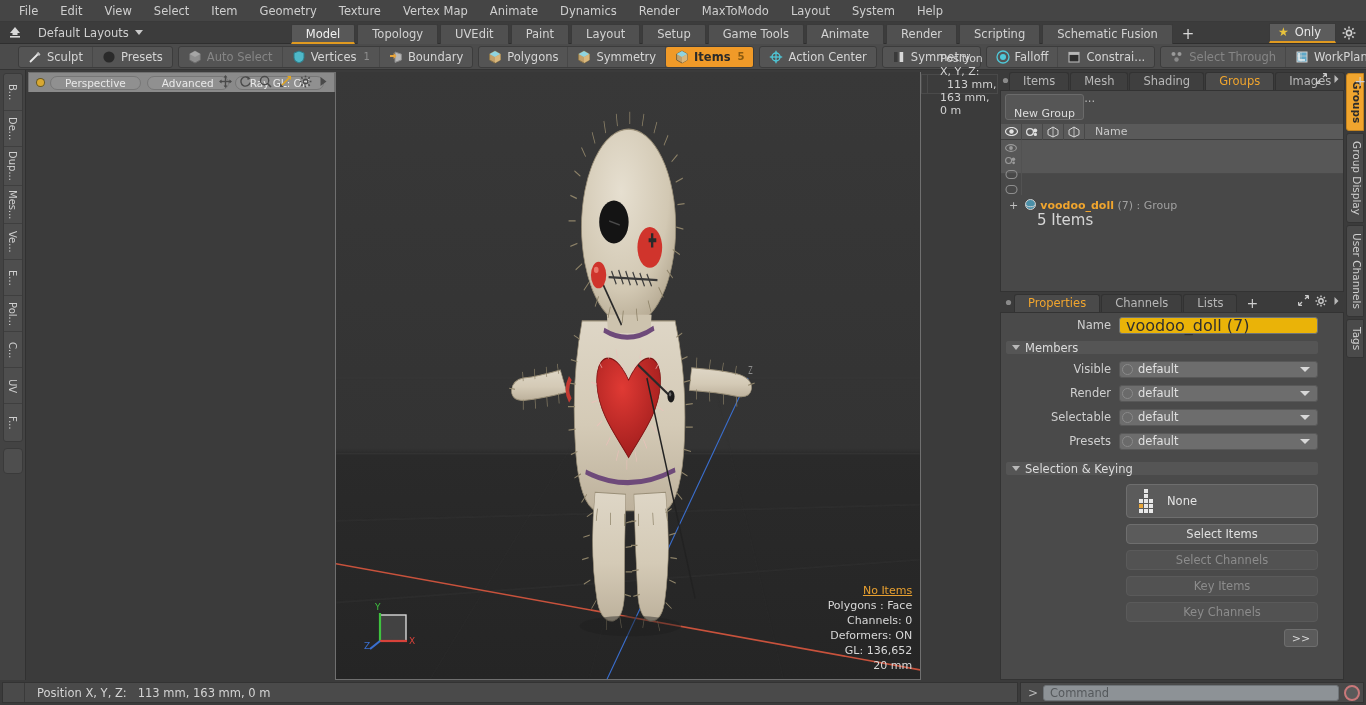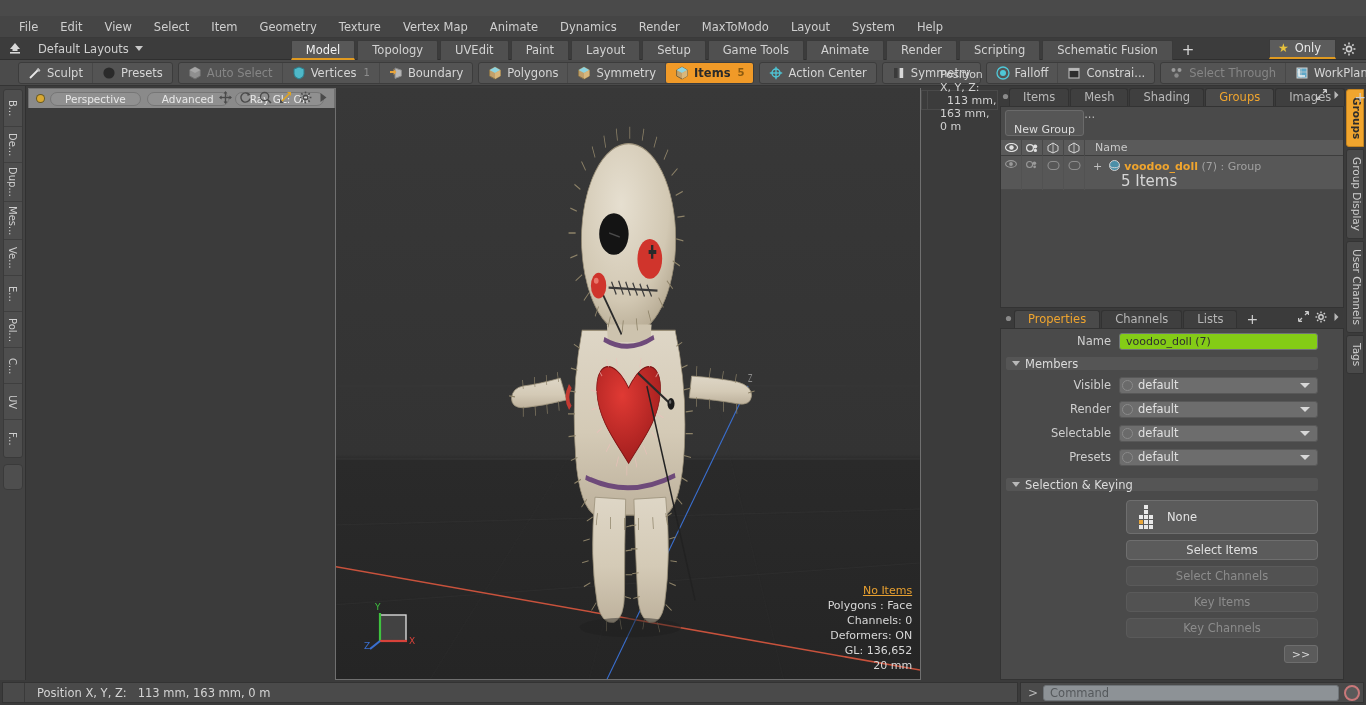--- a/index.html
+++ b/index.html
@@ -10,21 +10,21 @@
     font-size: 11px;
     color: #c8c8c8;
     overflow: hidden;
     -webkit-font-smoothing: antialiased;
   }
   .app { width: 1366px; height: 705px; display: flex; flex-direction: column; background:#4a4a4a; }
 
   
   .menubar {
     height: 22px; background: #454545; display: flex; align-items: center;
-    padding-left: 8px; flex: 0 0 22px; border-bottom: 1px solid #3a3a3a; margin-top: 16px;
+    padding-left: 8px; flex: 0 0 22px; border-bottom: 1px solid #3a3a3a;
   }
   .menubar .mi {
     padding: 0 11px; height: 22px; line-height: 22px; color: #cfcfcf; font-size: 11.5px;
     cursor: default;
   }
 
   
   .layoutrow {
     height: 22px; background:#3c3c3c; display:flex; align-items:center; flex:0 0 22px;
     border-bottom: 1px solid #2f2f2f;
@@ -119,35 +119,35 @@
   .grouphdr { background:#4a4a4a; padding:3px 4px 4px 4px; border:1px solid #333; border-bottom:none;}
   .newgroupbtn {
     height:15px; line-height:14px; background:#565656; border:1px solid #6a6a6a; border-radius:3px;
     padding:12px 8px; font-size:11px; color:#dcdcdc; display:inline-block; cursor:default;
   }
   .listwrap { background:#4a4a4a; border:1px solid #333; border-top:none; flex:1 1 auto; display:flex;flex-direction:column; min-height:0;}
   .listhdr { height:16px; background:#5a5a5a; display:flex; align-items:center; border-bottom:1px solid #3d3d3d;}
   .colcell { width:21px; height:16px; display:flex; align-items:center; justify-content:center; border-right:1px solid #484848;}
   .namecol { flex:1; padding-left:10px; font-size:11px; color:#c9c9c9;}
   .listbody { flex:1 1 auto; background:#484848; overflow:hidden;}
-  .lrow { height:34px; background:#575757; display:flex; align-items:flex-start; border-bottom:1px solid #4a4a4a;}
+  .lrow { height:34px; background:#575757; display:flex; align-items:flex-start; border-bottom:1px solid #4a4a4a;flex-direction:column;}
   .lrow .colcell{ height:34px; align-items:flex-start; padding-top:4px; border-right:1px solid #525252;}
   .lname { flex:1; padding:3px 0 0 8px; font-size:11px; line-height:14px; }
   .lname .plus { color:#c0c0c0; margin-right:2px; font-size:11px;}
   .gname { color:#f0a52e; font-weight:bold; }
   .gmeta { color:#a0a0a0; }
   .gsub { color:#d6d6d6; padding-left:28px; font-size:15px;}
 
   
   .propwrap { background:#4a4a4a; border:1px solid #333; flex:1 1 auto; display:flex;flex-direction:column; min-height:0; position:relative;}
   .prow { display:flex; align-items:center; height:20px; margin:2px 0; padding-right:25px;}
   .plabel { width:118px; text-align:right; padding-right:8px; font-size:11.5px; color:#cfcfcf;}
   .pfield {
-    flex:1; height:17px; background:#84cc16; border:1px solid #6f7478; border-radius:3px;
-    font-size:11px; color:#2f2f2f; padding:0 6px; line-height:15px; display:flex; align-items:center;
+    flex:1; height:17px; background:#eab308; border:1px solid #6f7478; border-radius:3px;
+    font-size:16px; color:#2f2f2f; padding:0 6px; line-height:15px; display:flex; align-items:center;
   }
   .sectionhdr {
     height:15px; background:#555; margin:3px 24px 2px 4px; border-radius:3px; display:flex; align-items:center;
     padding-left:6px; font-size:11.5px; color:#dcdcdc; gap:5px; border:1px solid #4a4a4a;
   }
   .tri { width:0;height:0;border-left:4px solid transparent;border-right:4px solid transparent;border-top:5px solid #b8b8b8;}
   .pdrop {
     flex:1; height:17px; background:#6d6d6d; border:1px solid #585858; border-radius:3px;
     display:flex; align-items:center; padding:0 4px 0 2px; font-size:11.5px; color:#e0e0e0; gap:5px;
   }

